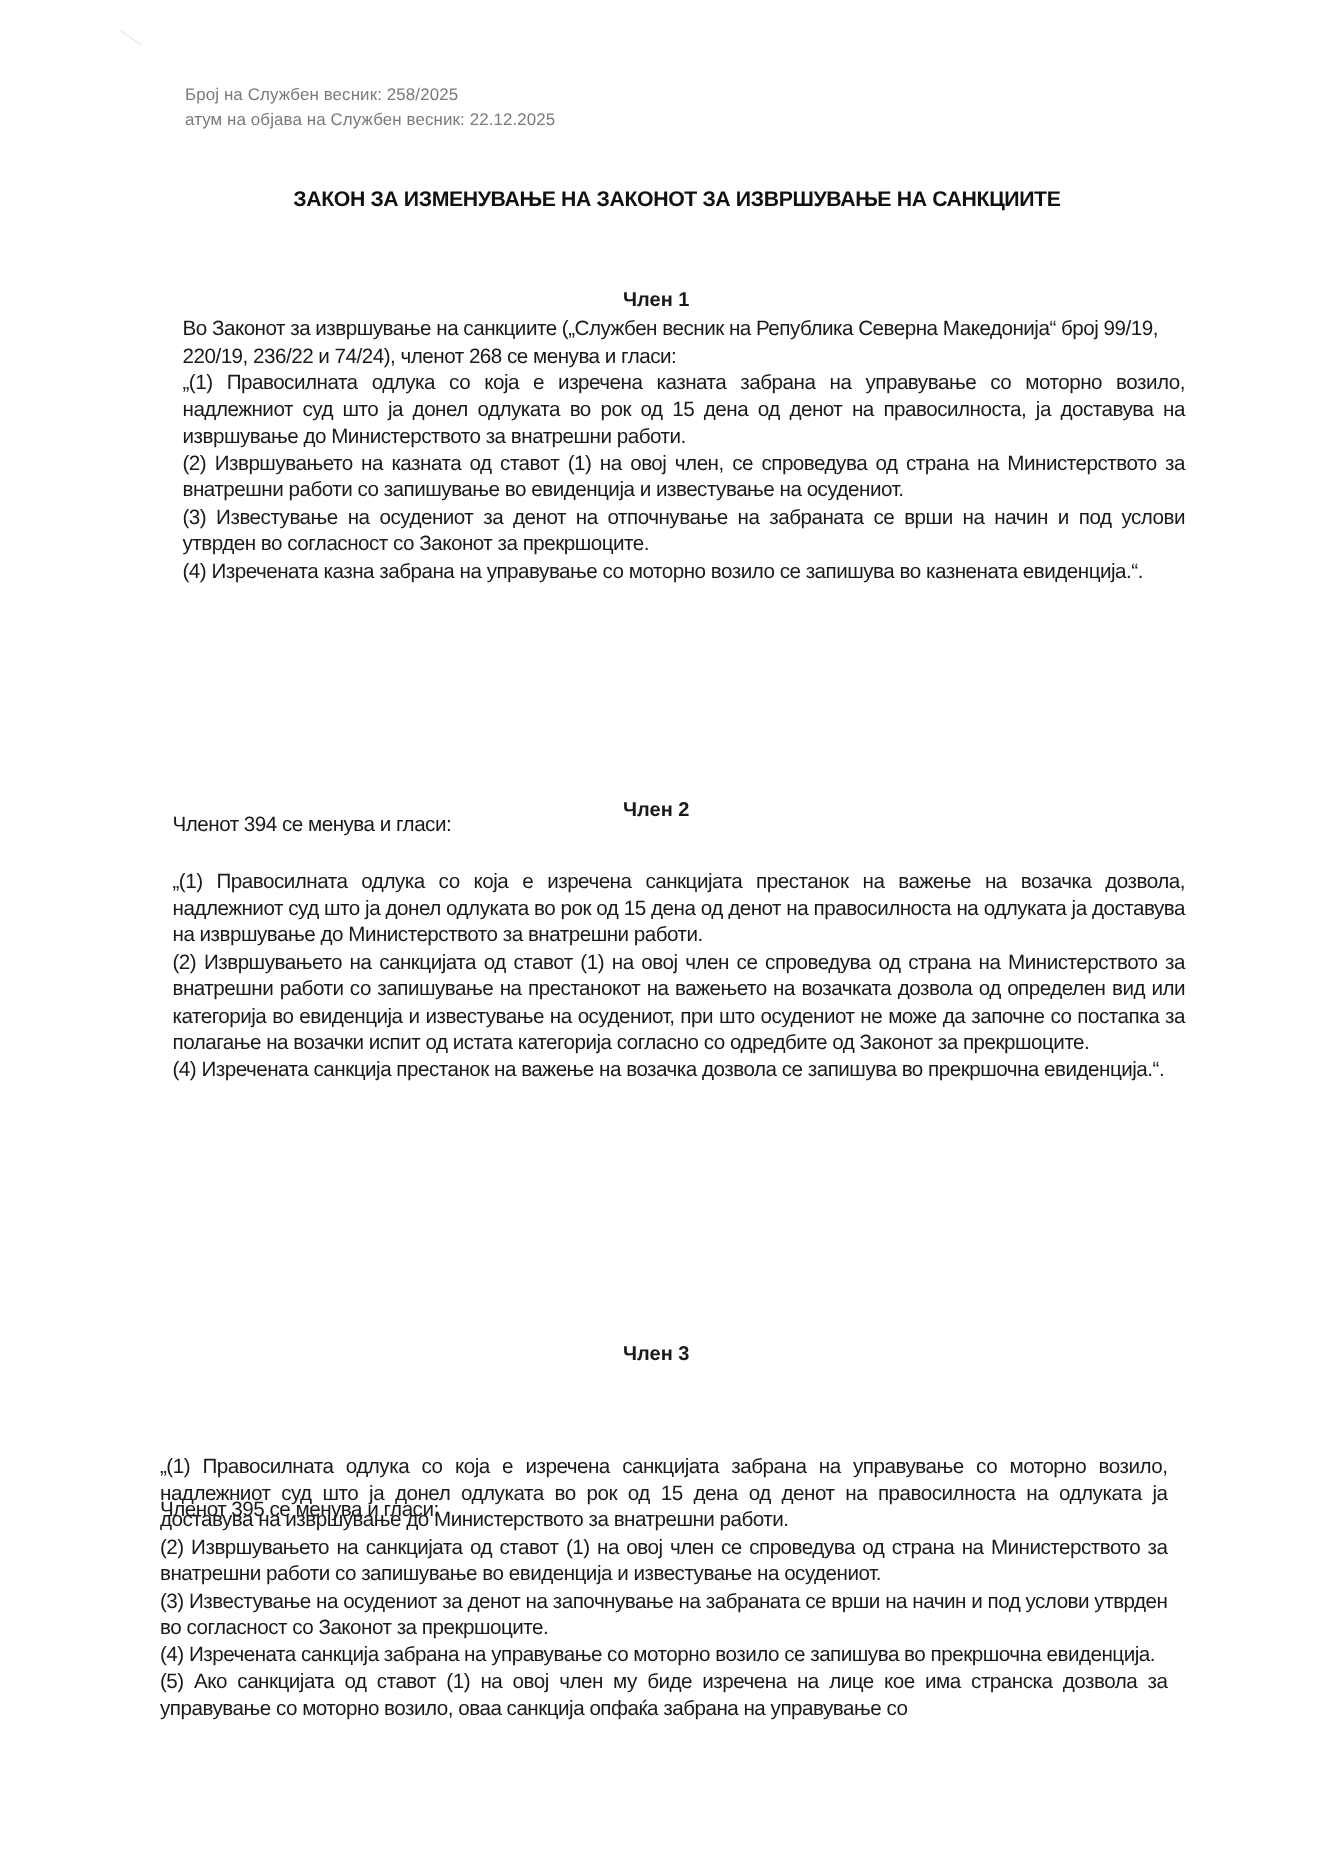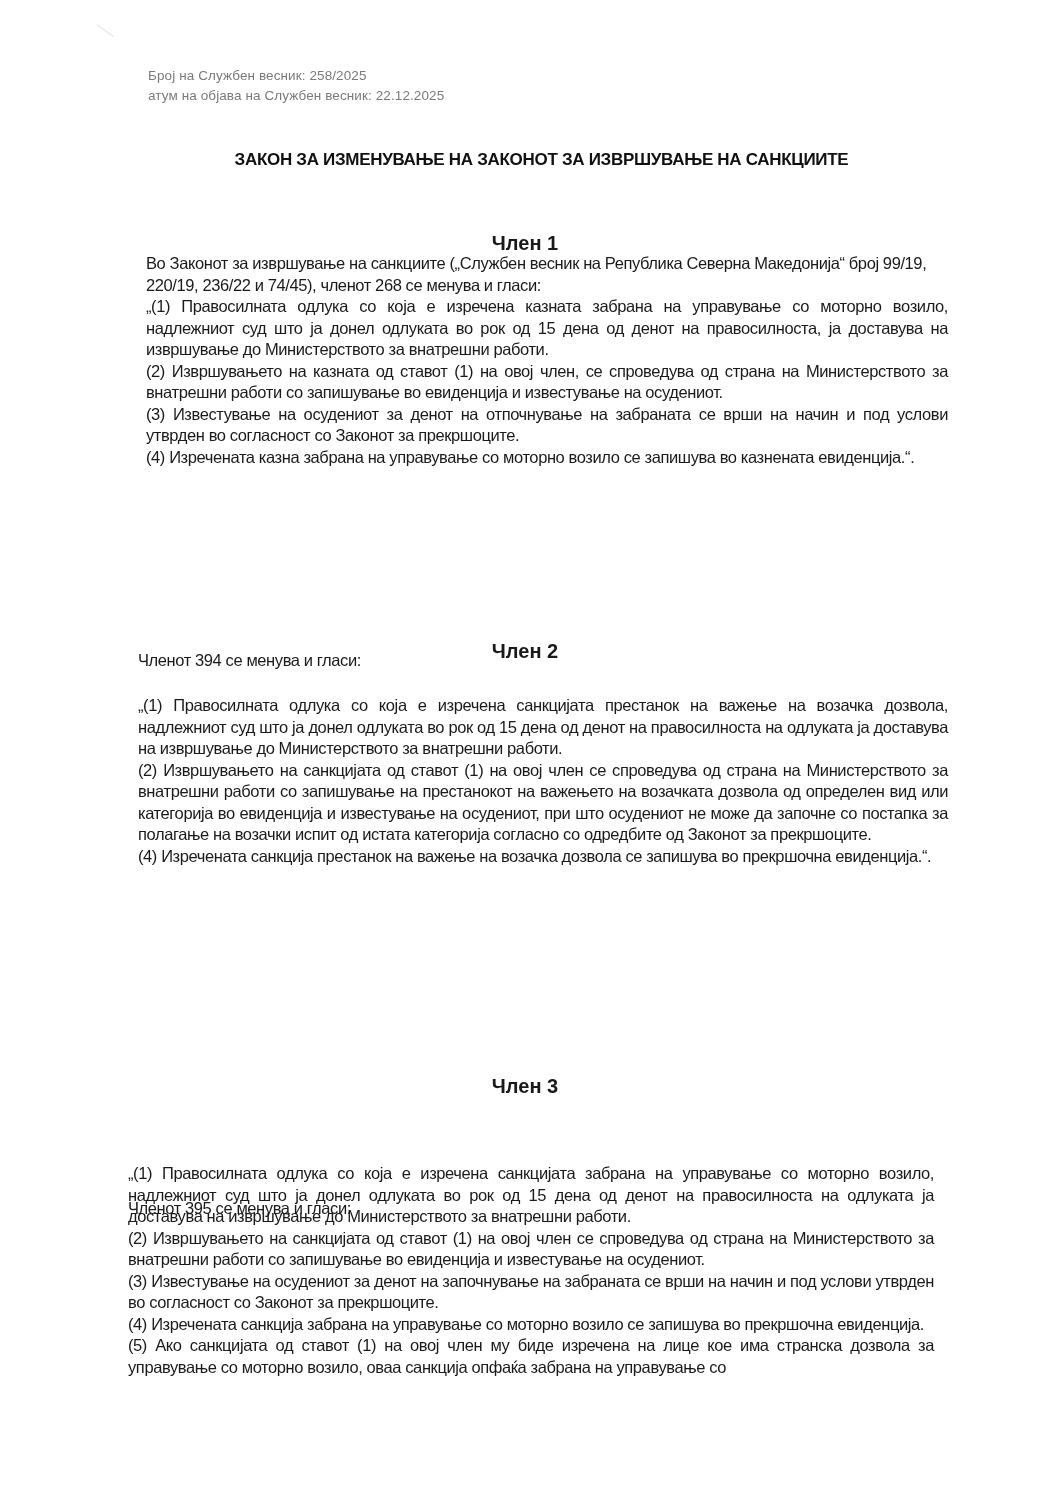--- a/index.html
+++ b/index.html
@@ -39,21 +39,21 @@
       padding-left: 25px;
       box-sizing: border-box;
       white-space: nowrap;
     }
 
     .article-heading {
       position: absolute;
       left: 0;
       width: 1018px;
       text-align: center;
-      font-size: 20px;
+      font-size: 16px;
       font-weight: bold;
       color: #1a1a1a;
       padding-left: 32px;
       box-sizing: border-box;
     }
     .h1 { top: 232px; }
     .h2 { top: 640px; }
     .h3 { top: 1075px; }
 
     .body-text {
@@ -92,21 +92,21 @@
 
 <div class="scan-mark"></div>
 
 <div class="meta meta-1">Број на Службен весник: 258/2025</div>
 <div class="meta meta-2">атум на објава на Службен весник: 22.12.2025</div>
 
 <div class="doc-title">ЗАКОН ЗА ИЗМЕНУВАЊЕ НА ЗАКОНОТ ЗА ИЗВРШУВАЊЕ НА САНКЦИИТЕ</div>
 
 <div class="article-heading h1">Член 1</div>
 <div class="body-text block1">
-  <p class="left">Во Законот за извршување на санкциите („Службен весник на Република Северна Македонија“ број 99/19, 220/19, 236/22 и 74/45), членот 268 се менува и гласи:</p>
+  <p class="left">Во Законот за извршување на санкциите („Службен весник на Република Северна Македонија“ број 99/19, 220/19, 236/22 и 74/24), членот 268 се менува и гласи:</p>
   <p>„(1) Правосилната одлука со која е изречена казната забрана на управување со моторно возило, надлежниот суд што ја донел одлуката во рок од 15 дена од денот на правосилноста, ја доставува на извршување до Министерството за внатрешни работи.</p>
   <p>(2) Извршувањето на казната од ставот (1) на овој член, се спроведува од страна на Министерството за внатрешни работи со запишување во евиденција и известување на осудениот.</p>
   <p>(3) Известување на осудениот за денот на отпочнување на забраната се врши на начин и под услови утврден во согласност со Законот за прекршоците.</p>
   <p>(4) Изречената казна забрана на управување со моторно возило се запишува во казнената евиденција.“.</p>
 </div>
 
 <div class="article-heading h2">Член 2</div>
 <div class="body-text block2-intro">
   <p class="left">Членот 394 се менува и гласи:</p>
 </div>

